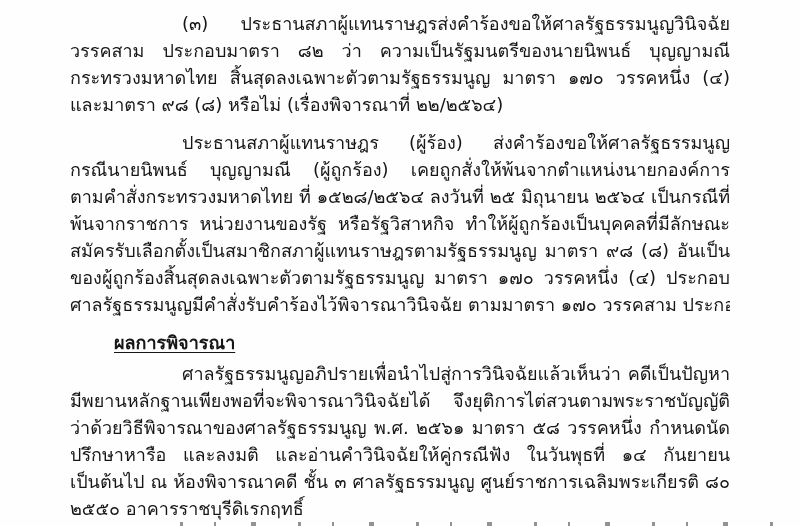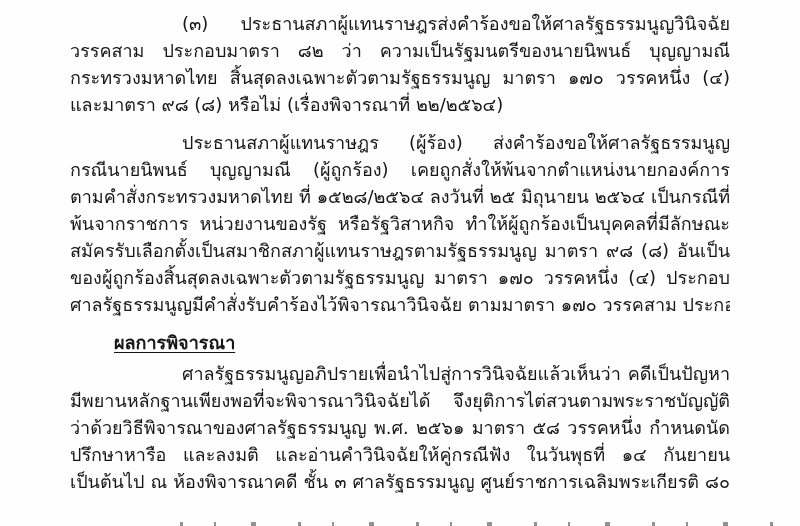--- a/index.html
+++ b/index.html
@@ -93,18 +93,19 @@
     <div class="heading-row">
       <span class="heading">ผลการพิจารณา</span>
     </div>
 
     <div class="para">
       <div class="line first">ศาลรัฐธรรมนูญอภิปรายเพื่อนำไปสู่การวินิจฉัยแล้วเห็นว่า คดีเป็นปัญหาข้อกฎหมายและ</div>
       <div class="line">มีพยานหลักฐานเพียงพอที่จะพิจารณาวินิจฉัยได้ จึงยุติการไต่สวนตามพระราชบัญญัติประกอบรัฐธรรมนูญ</div>
       <div class="line">ว่าด้วยวิธีพิจารณาของศาลรัฐธรรมนูญ พ.ศ. ๒๕๖๑ มาตรา ๕๘ วรรคหนึ่ง กำหนดนัดแถลงด้วยวาจา</div>
       <div class="line">ปรึกษาหารือ และลงมติ และอ่านคำวินิจฉัยให้คู่กรณีฟัง ในวันพุธที่ ๑๔ กันยายน ๒๕๖๕ เวลา ๑๕.๐๐ นาฬิกา</div>
       <div class="line">เป็นต้นไป ณ ห้องพิจารณาคดี ชั้น ๓ ศาลรัฐธรรมนูญ ศูนย์ราชการเฉลิมพระเกียรติ ๘๐ พรรษา ๕ ธันวาคม</div>
+      <div class="line last">๒๕๕๐ อาคารราชบุรีดิเรกฤทธิ์</div>
     </div>
 
   </div>
 
   <div class="cutoff"></div>
 </div>
 
 </body></html>

